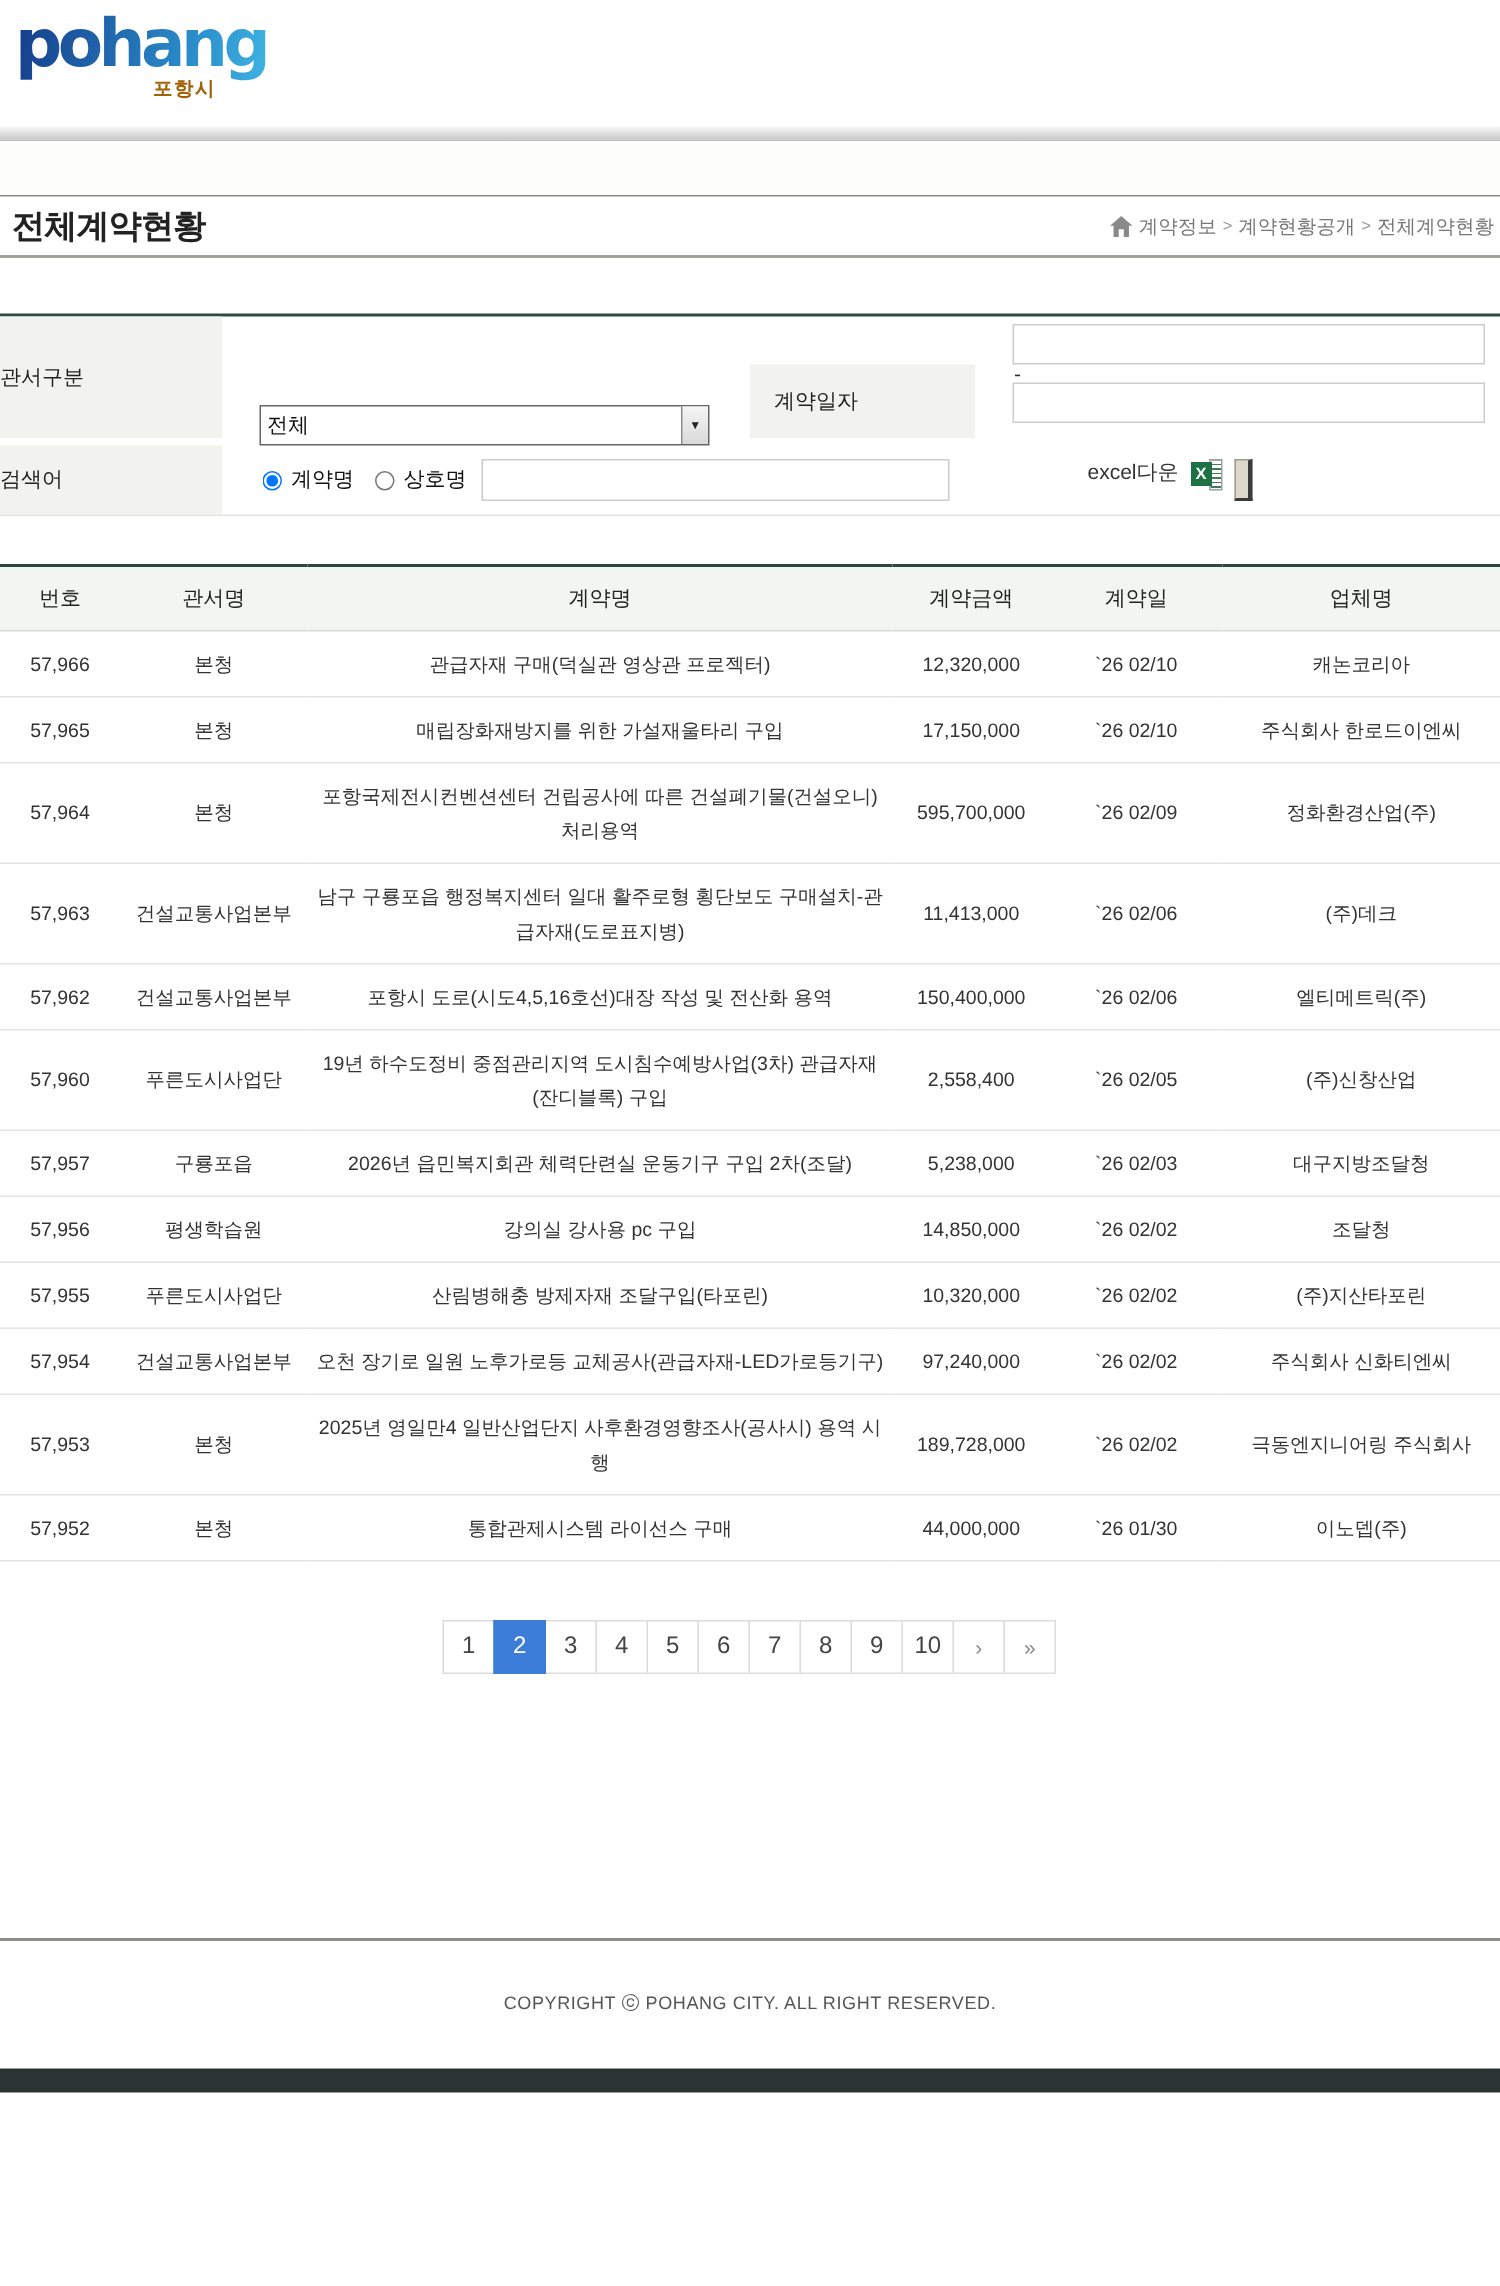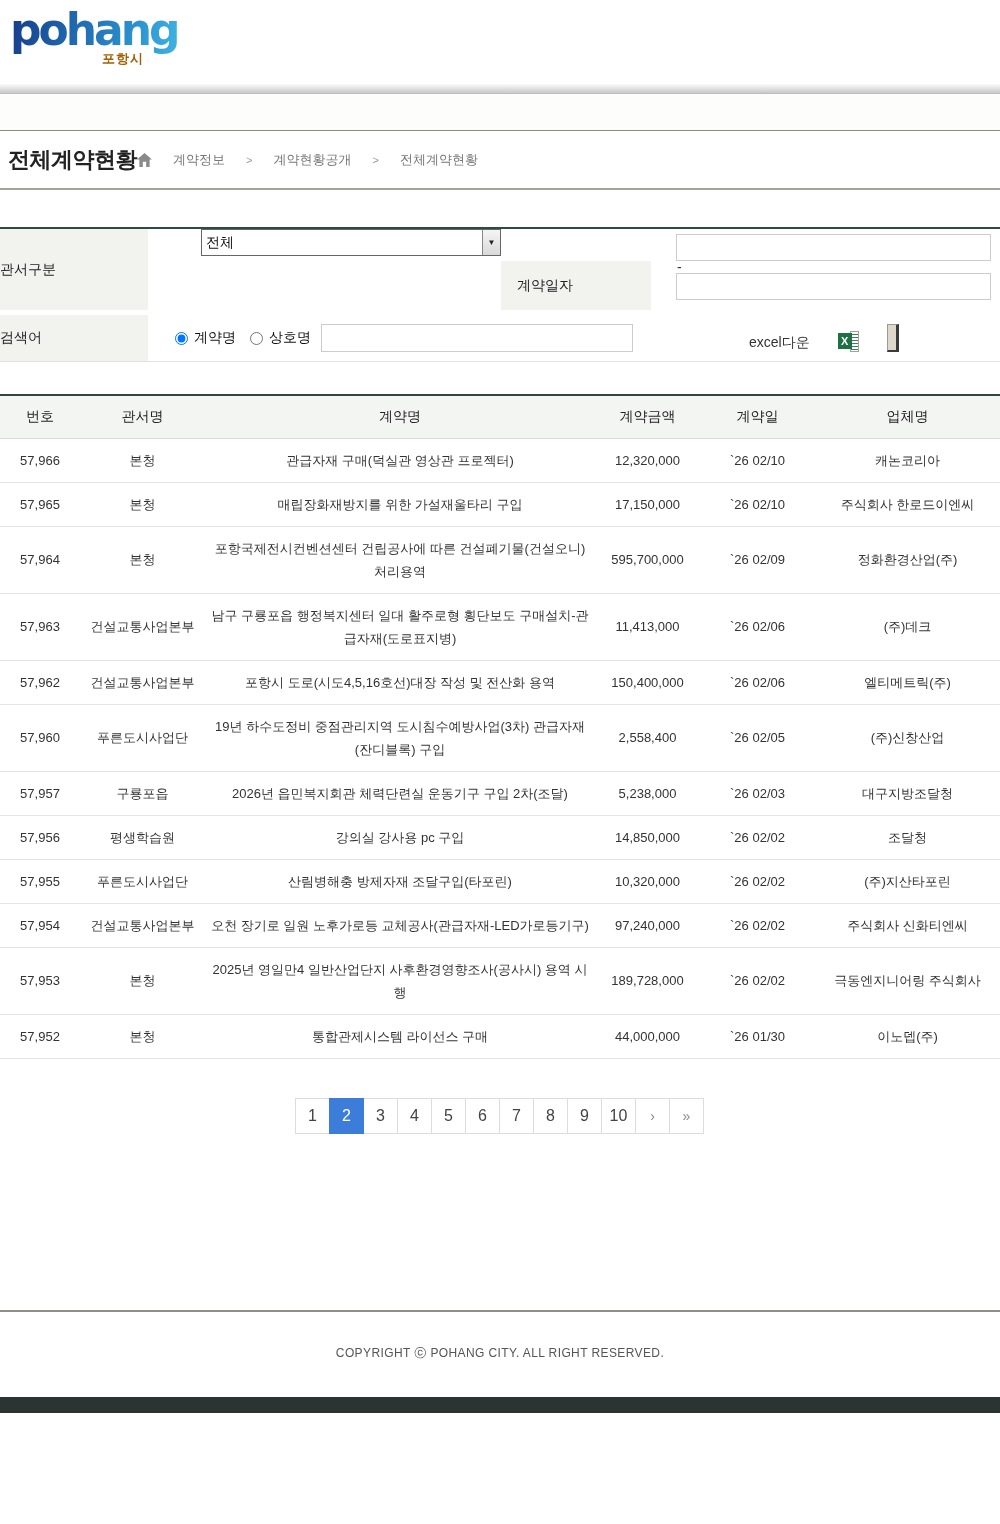--- a/index.html
+++ b/index.html
@@ -29,41 +29,41 @@
   }
   .header-band {
     height:10px;
     background: linear-gradient(to bottom, #fbfbfb, #c9c9c9);
     border-bottom: 1px solid #bdbdbd;
   }
   .header-spacer { height: 36px; background:#fdfdfc; }
 
   
   .title-strip {
-    height: 60px; border-top: 1px solid #8a8a82; border-bottom: 2px solid #a3a39b;
-    display:flex; align-items:center; 
+    height: 42px; border-top: 1px solid #8a8a82; border-bottom: 2px solid #a3a39b;
+    display:flex; align-items:center; justify-content:space-between;
     padding: 0 4px 0 8px; background:#fff;
   }
   .page-title { font-size: 22px; font-weight: bold; color:#222; letter-spacing:-0.5px; }
-  .breadcrumb { display:flex; align-items:center; gap:21px; font-size:13px; color:#777; }
+  .breadcrumb { display:flex; align-items:center; gap:4px; font-size:13px; color:#777; }
   .breadcrumb .sep { color:#999; font-size:11px; }
   .crumb { cursor:pointer; }
   .home-icon { width:15px; height:14px; display:inline-block; }
 
   
   .search-wrap { margin-top: 37px; border-top: 2px solid #2f4a43; border-bottom:1px solid #e2e2e0; }
   .s-row { display:flex; align-items:stretch; }
   .s-row1 { height: 86px; }
   .s-row2 { height: 46px; }
   .s-label {
     background:#f2f2ef; display:flex; align-items:center;
     font-size:14px; color:#222; flex:0 0 148px;
   }
   .s-row1 .s-label { border-bottom: 5px solid #fff; }
-  .s-cell-select { flex:0 0 352px; display:flex; align-items:flex-start;padding-left:28px; }
+  .s-cell-select { flex:0 0 352px; display:flex; align-items:flex-end; }
   .select-box {
     margin-left:25px; width:300px; height:27px; border:1px solid #666; background:#fff;
     display:flex; align-items:center; justify-content:space-between; cursor:pointer;
   }
   .select-box .sel-text { font-size:14px; color:#111; padding-left:4px; }
   .select-btn {
     width:18px; height:100%; background:linear-gradient(#f5f5f5,#d9d9d9);
     border-left:1px solid #888; display:flex; align-items:center; justify-content:center;
     font-size:8px; color:#222;
   }
@@ -74,21 +74,21 @@
     font-size:13px; padding:0 6px; color:#333;
   }
   .date-sep { font-size:14px; color:#333; line-height:12px; padding-left:1px; }
   .s-cell-keyword { flex:1; display:flex; align-items:center; padding-left:27px; }
   .radio-group { display:flex; align-items:center; gap:4px; font-size:14px; color:#111; }
   .radio-group label { margin-right:10px; cursor:pointer; }
   .radio-group input { margin:0 2px 0 0; vertical-align:-2px; cursor:pointer; }
   .keyword-input {
     width:312px; height:28px; border:1px solid #ccc; font-size:13px; padding:0 6px; color:#333;
   }
-  .excel-group { display:flex; align-items:flex-end; margin-left:116px; cursor:pointer;gap:20px; }
+  .excel-group { display:flex; align-items:flex-start; margin-left:92px; cursor:pointer; }
   .excel-label { font-size:14px; color:#333; margin-right:8px; }
   .excel-icon {
     width:21px; height:21px; display:inline-block; position:relative; margin-right:4px;
   }
   .excel-x {
     position:absolute; left:0; top:2px; width:14px; height:16px; background:#1e7145;
     color:#fff; font-size:11px; font-weight:bold; text-align:center; line-height:16px;
   }
   .excel-sheet {
     position:absolute; right:0; top:0; width:9px; height:21px; background:#fff; border:1px solid #9aa59d;

